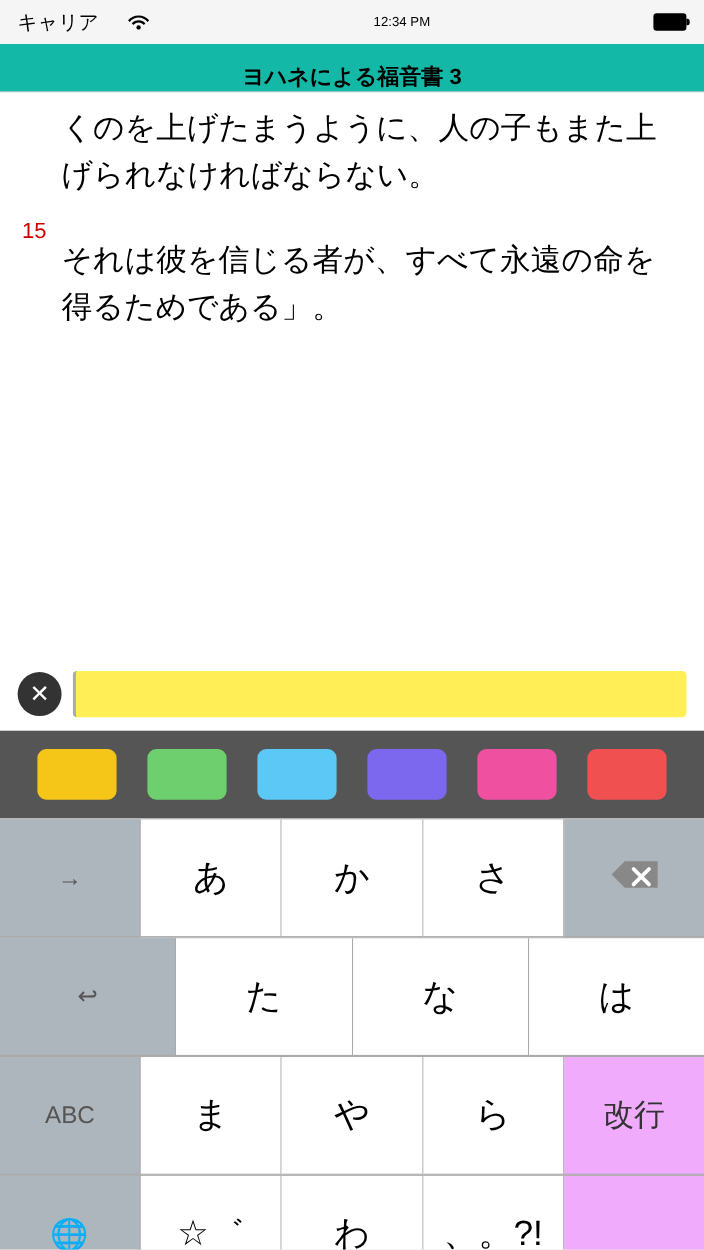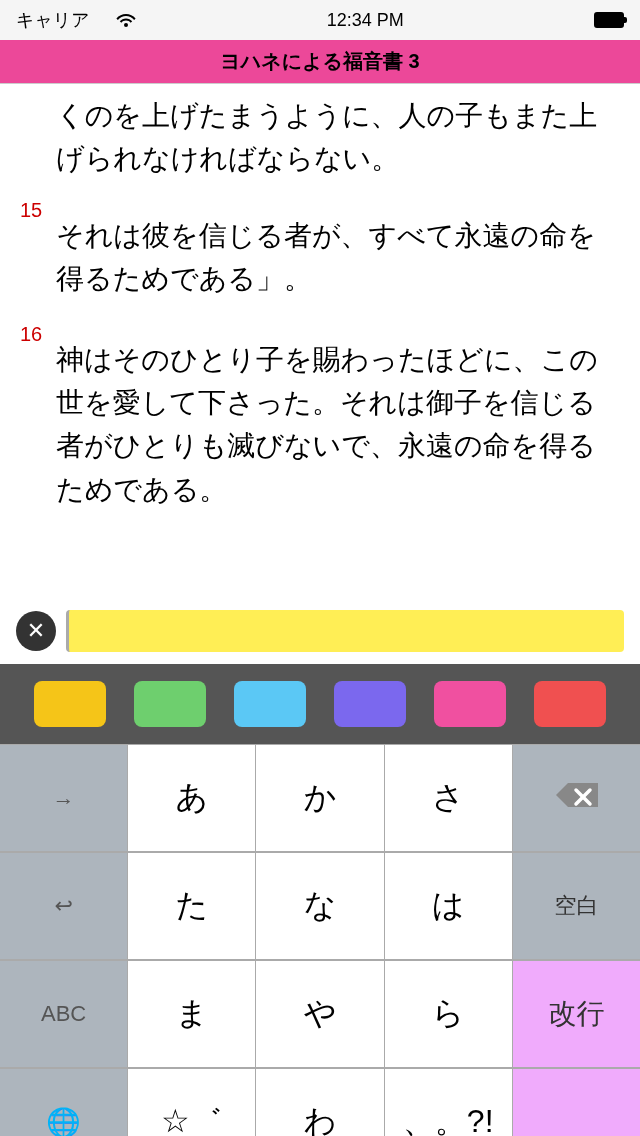--- a/index.html
+++ b/index.html
@@ -25,21 +25,21 @@
       padding: 0 16px;
       font-size: 18px;
       font-weight: 500;
     }
     .status-left {
       display: flex;
       align-items: center;
       gap: 25px;
     }
     .status-center {
-      font-size: 18px;
+      font-size: 12px;
     }
     .status-right {
       display: flex;
       align-items: center;
       gap: 6px;
     }
     .battery-icon {
       width: 30px;
       height: 16px;
       border: 2px solid #000;
@@ -55,24 +55,24 @@
       width: 3px;
       height: 6px;
       background: #000;
       border-radius: 0 2px 2px 0;
     }
 
     
     .title-bar {
       width: 640px;
       height: 44px;
-      background: #ec4899;
+      background: #14b8a6;
       border-bottom: 1px solid #ccc;
       display: flex;
-      align-items: center;
+      align-items: flex-end;
       justify-content: center;
       font-size: 20px;
       font-weight: 600;
     }
 
     
     .scripture-area {
       width: 640px;
       height: 580px;
       background: #fff;
@@ -250,24 +250,20 @@
 </div>
 
 <div class="scripture-area">
   <div class="top-text">くのを上げたまうように、人の子もまた上げられなければならない。</div>
 
   <div class="verse-block">
     <span class="verse-number">15</span>
     <span class="verse-content">それは彼を信じる者が、すべて永遠の命を得るためである」。</span>
   </div>
 
-  <div class="verse-block">
-    <span class="verse-number">16</span>
-    <span class="verse-content">神はそのひとり子を賜わったほどに、この世を愛して下さった。それは御子を信じる者がひとりも滅びないで、永遠の命を得るためである。</span>
-  </div>
 
   <div class="highlight-input-area">
     <div class="close-btn">
       <span>✕</span>
     </div>
     <input class="highlight-field" type="text" style="background: rgb(255, 238, 85);">
   </div>
 </div>
 
 <div class="color-bar" id="colorBar">
@@ -291,21 +287,20 @@
         <line x1="22" y1="11" x2="36" y2="25" stroke="white" stroke-width="3.5" stroke-linecap="round"></line>
         <line x1="36" y1="11" x2="22" y2="25" stroke="white" stroke-width="3.5" stroke-linecap="round"></line>
       </svg></span>
       </div>
     </div>
     <div class="kb-row">
       <div class="kb-key side-key">↩</div>
       <div class="kb-key">た</div>
       <div class="kb-key">な</div>
       <div class="kb-key">は</div>
-      <div class="kb-key space-key">空白</div>
     </div>
     <div class="kb-row">
       <div class="kb-key side-key">ABC</div>
       <div class="kb-key">ま</div>
       <div class="kb-key">や</div>
       <div class="kb-key">ら</div>
       <div class="kb-key return-key">改行</div>
     </div>
     <div class="kb-row">
       <div class="kb-key globe-key">🌐</div>

